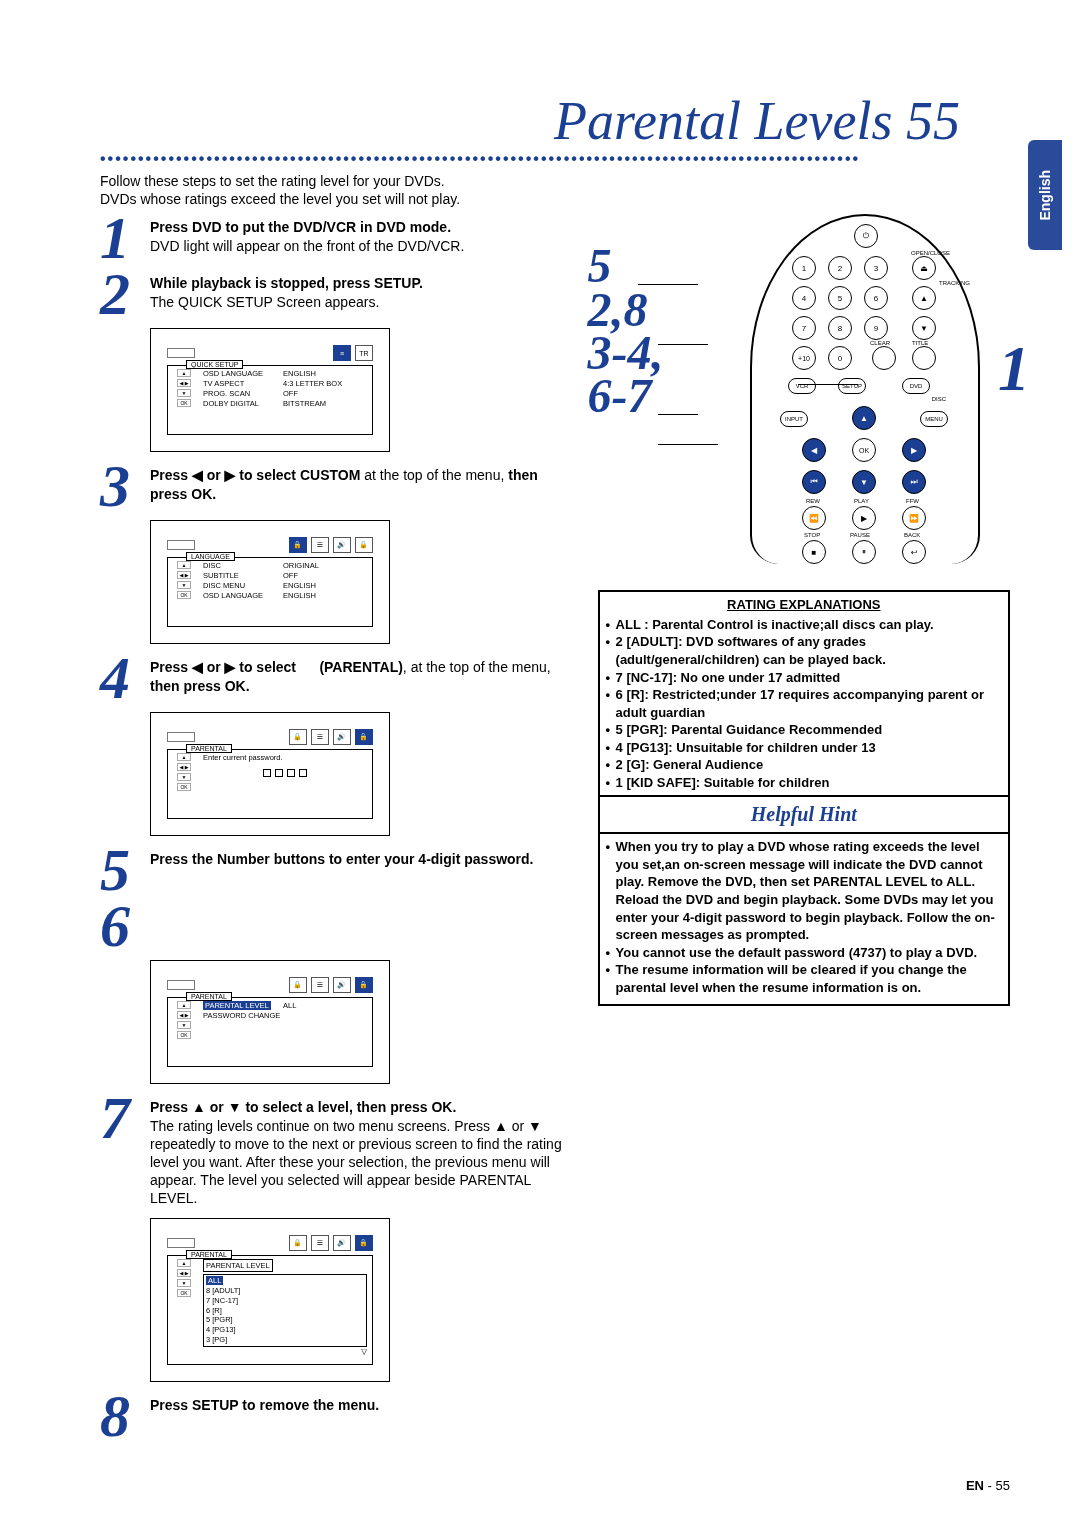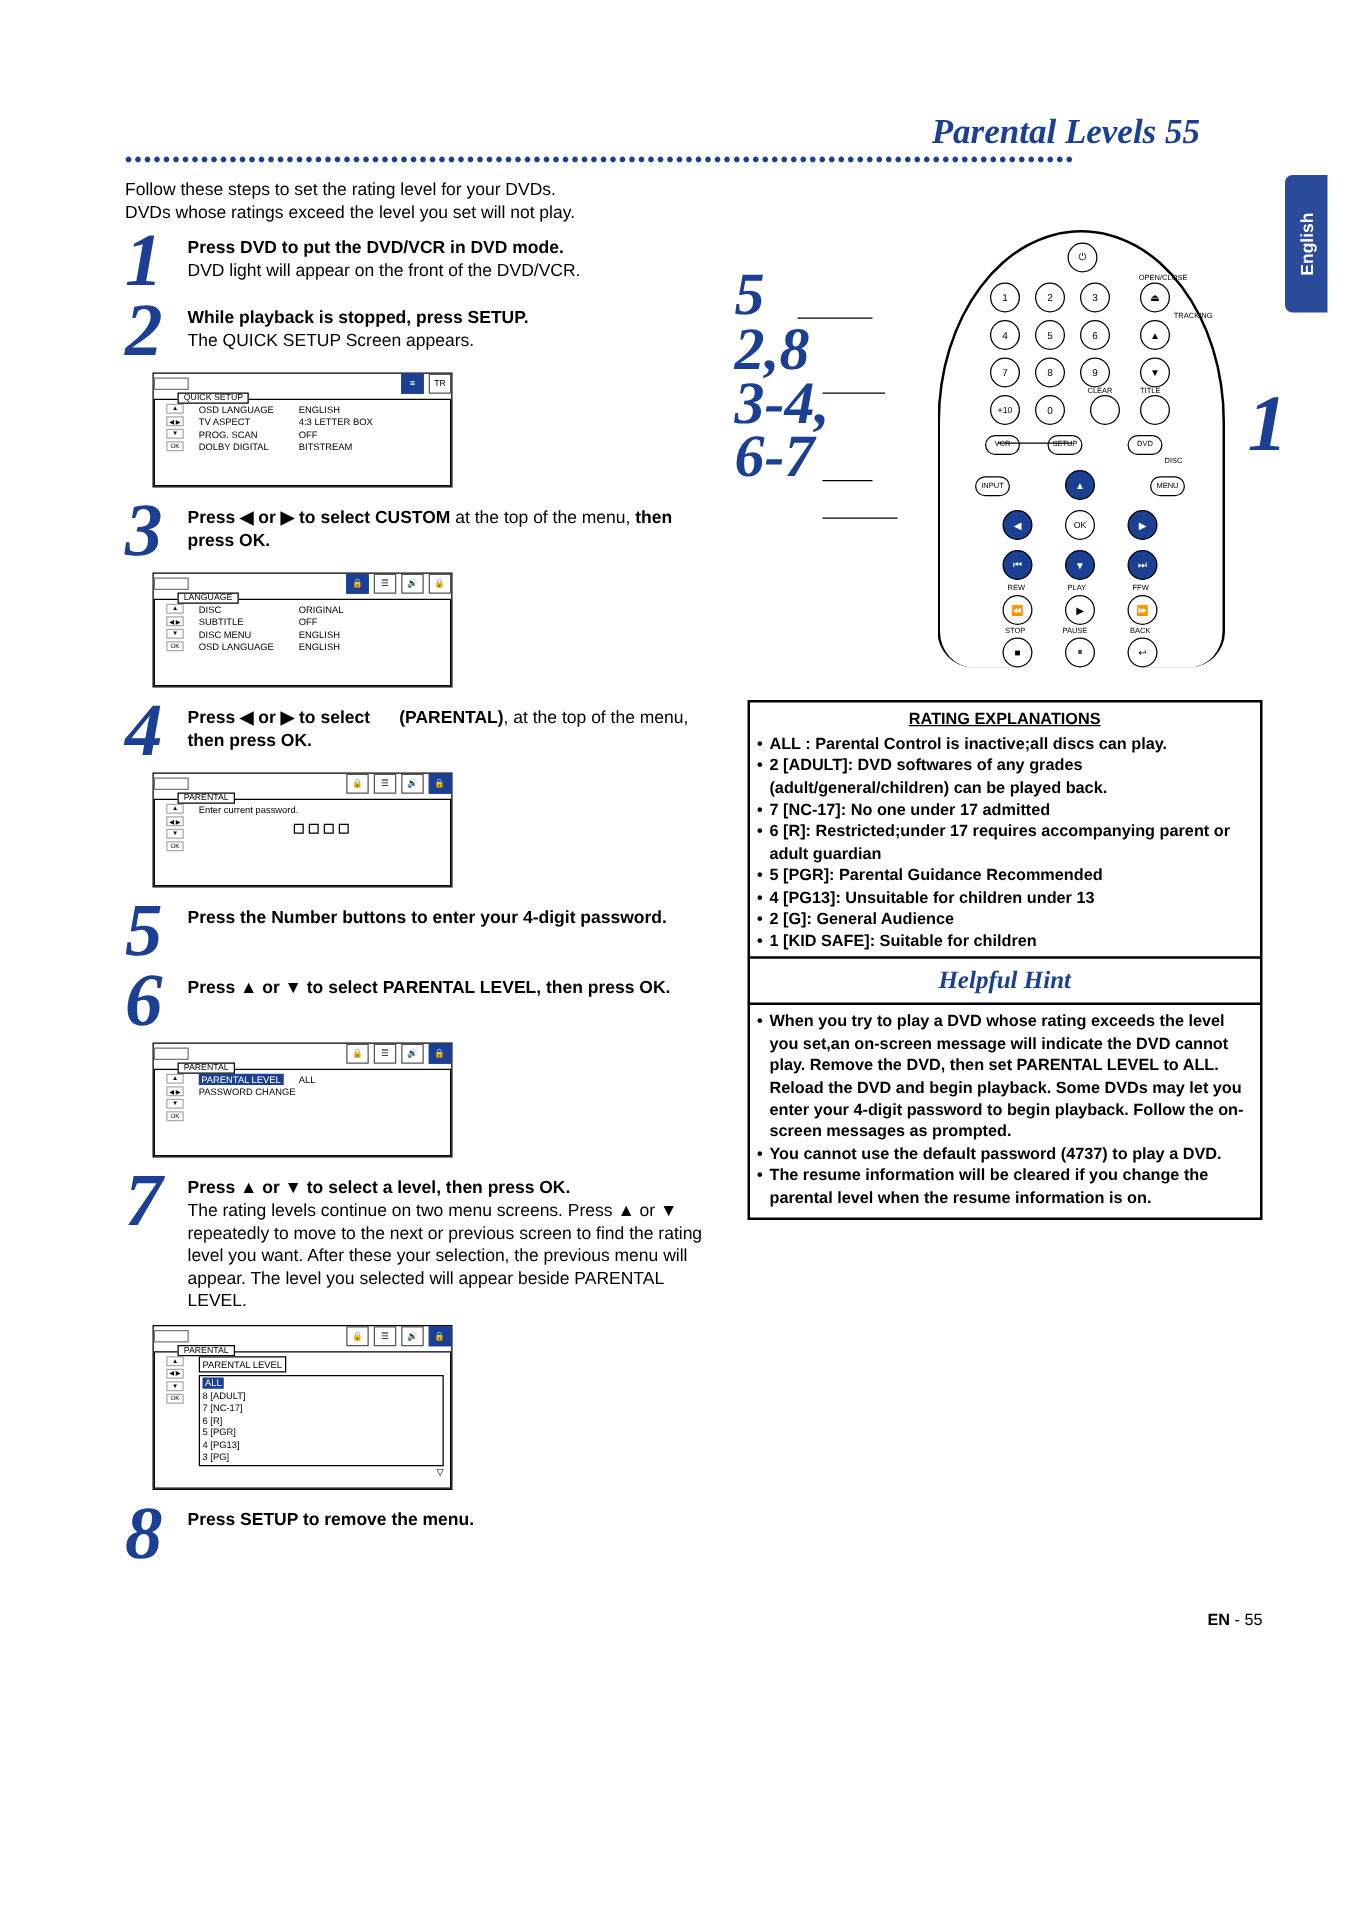--- a/index.html
+++ b/index.html
@@ -9,22 +9,22 @@
     background: #fff;
     font-family: Arial, Helvetica, sans-serif;
     position: relative;
     padding: 90px 70px 40px 100px;
     color: #000;
   }
   .page-title {
     color: #1b3f92;
     font-style: italic;
     font-family: "Times New Roman", serif;
-    font-weight: bold;
-    font-size: 28px;
+    font-weight: normal;
+    font-size: 54px;
     text-align: right;
     margin-right: 50px;
   }
   .page-title .num { font-style: italic; }
   .dotted-rule {
     color: #1b3f92;
     letter-spacing: 2px;
     overflow: hidden;
     white-space: nowrap;
     font-weight: bold;
@@ -60,23 +60,23 @@
     font-style: italic;
     font-weight: bold;
     font-size: 60px;
     line-height: 0.8;
     min-width: 36px;
   }
   .step-body { font-size: 14px; line-height: 1.3; padding-top: 4px; }
   .step-body b { font-weight: bold; }
   .osd {
     border: 1px solid #000;
-    margin: 10px 0 10px 22px;
+    margin: 10px 0 10px 50px;
     width: 240px;
-    padding: 0;
+    padding: 16px;
     font-size: 8px;
   }
   .osd-top {
     display: flex;
     gap: 4px;
     align-items: center;
   }
   .osd-top .logo {
     width: 28px; height: 10px;
     border: 1px solid #777;
@@ -350,21 +350,20 @@
       </div>
     </div>
 
     <div class="step">
       <div class="step-num">5</div>
       <div class="step-body"><b>Press the Number buttons to enter your 4-digit password.</b></div>
     </div>
 
     <div class="step">
       <div class="step-num">6</div>
-      <div class="step-body"><b>Press ▲ or ▼ to select PARENTAL LEVEL, then press OK.</b></div>
     </div>
     <div class="osd">
       <div class="osd-top">
         <div class="logo"></div>
           <div style="flex:1"></div>
         <div class="tab-icon">🔒</div>
           <div class="tab-icon">☰</div>
           <div class="tab-icon">🔊</div>
           <div class="tab-icon active">🔒</div>
       </div>

